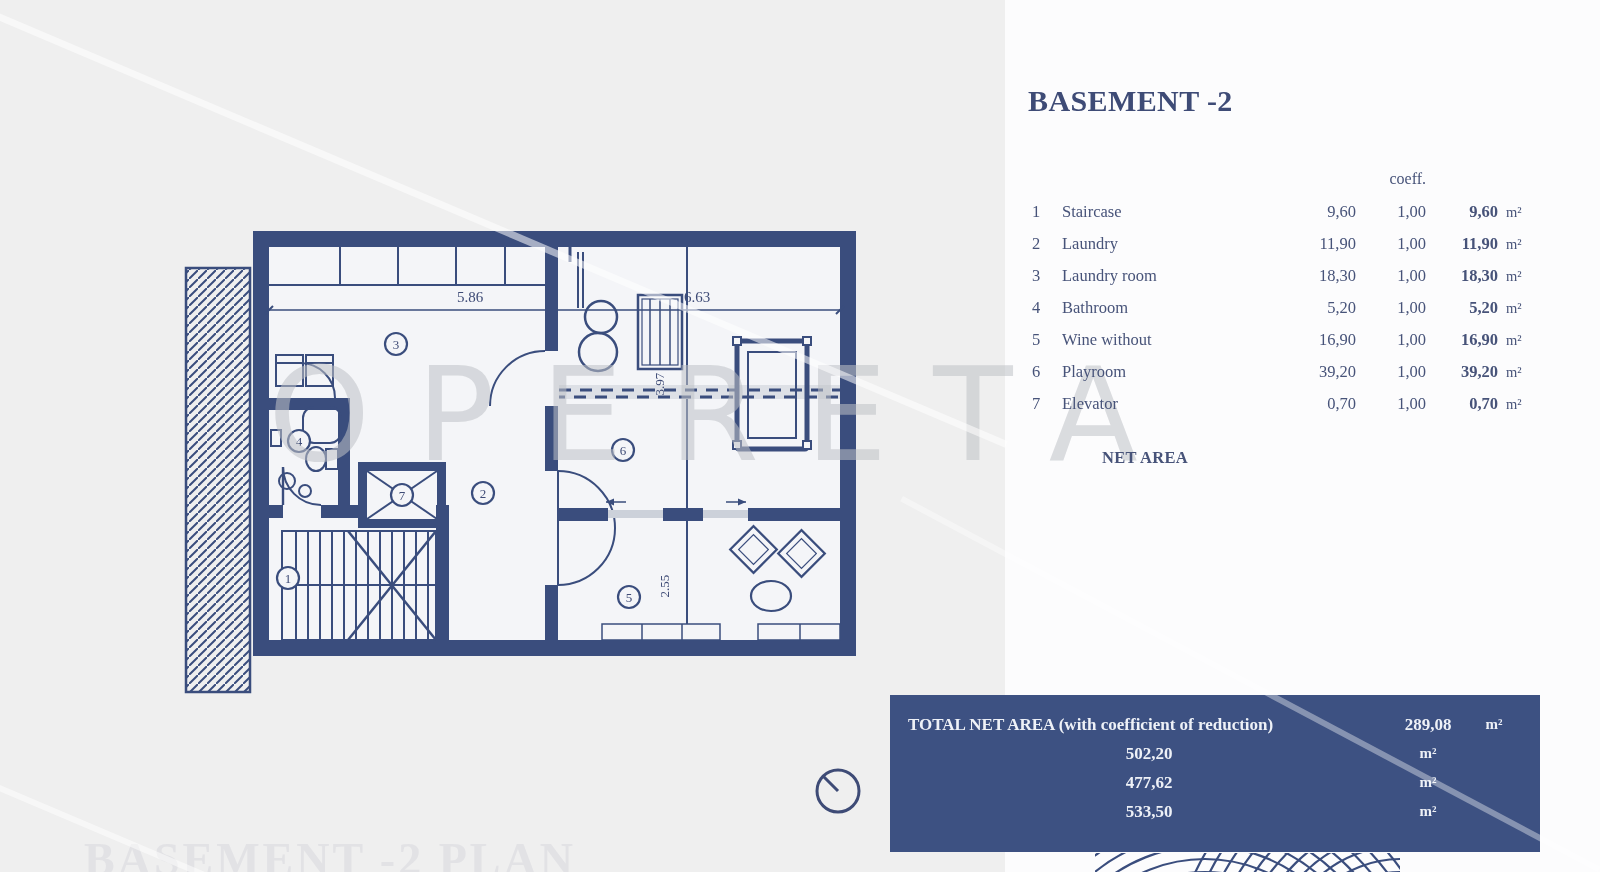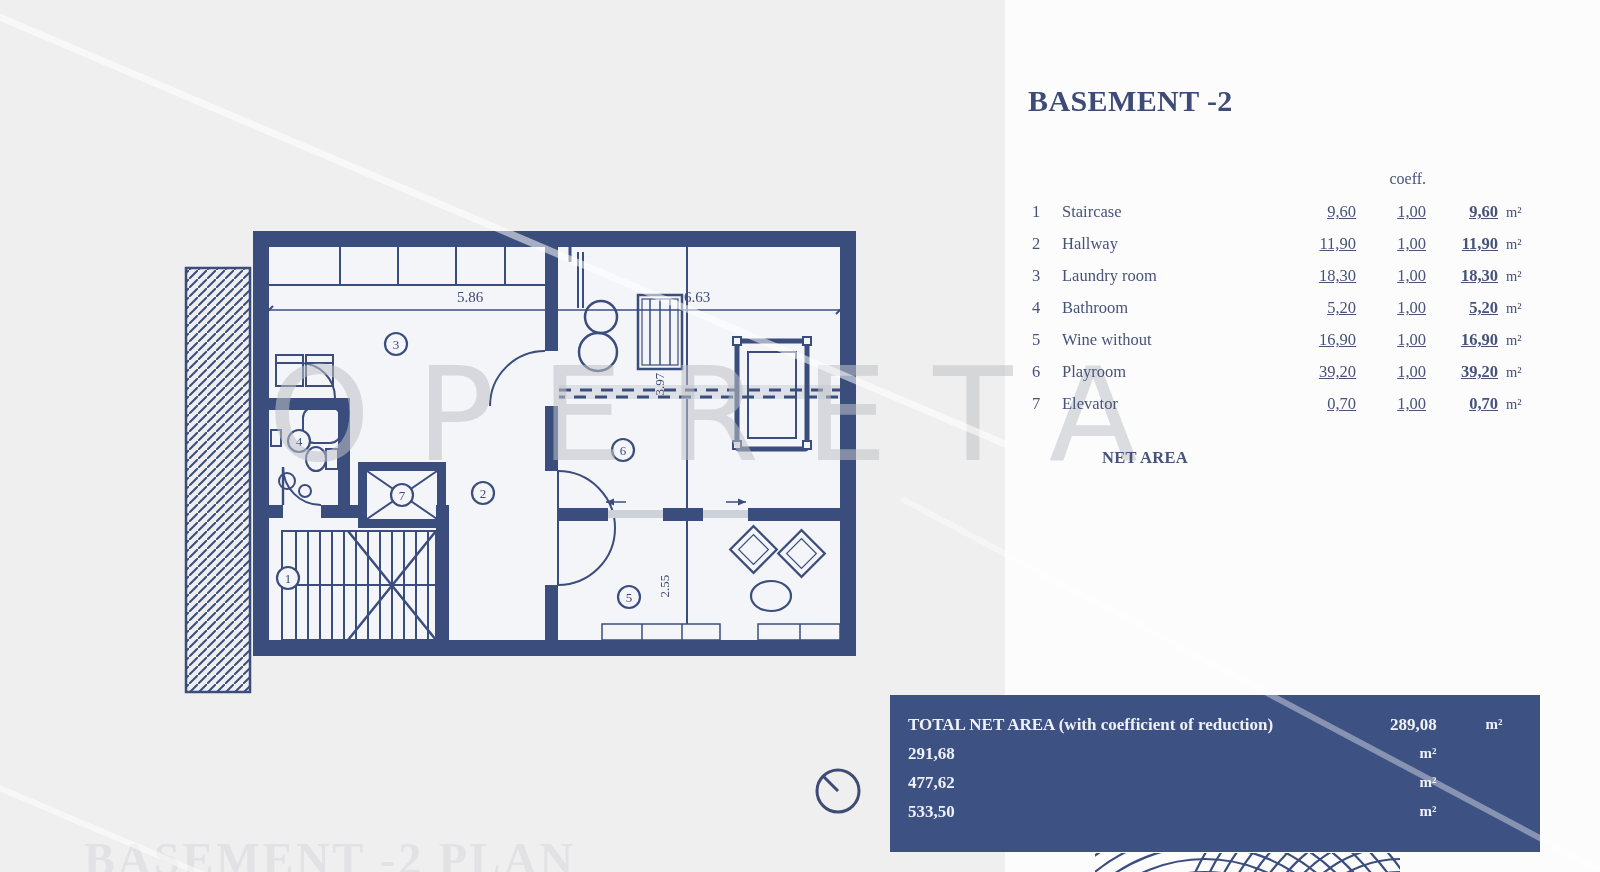--- a/index.html
+++ b/index.html
@@ -14,32 +14,32 @@
     position:absolute;left:84px;top:833px;z-index:2;
     font-size:46px;font-weight:bold;letter-spacing:3px;color:#e2e2e5;white-space:nowrap;
   }
   .page-title{
     position:absolute;left:1028px;top:84px;z-index:4;
     font-size:30px;font-weight:bold;letter-spacing:.4px;color:#3e4b76;
   }
   .area-table{position:absolute;left:1032px;top:170px;z-index:4;color:#475379;}
   .trow{display:grid;grid-template-columns:30px 228px 66px 70px 72px 34px;height:32px;align-items:center;font-size:16.5px;}
   .coeff-head{margin-left:324px;width:70px;height:26px;text-align:right;font-size:16px;}
-  .c-area,.c-coeff,.c-result{text-align:right;text-decoration:underline;}
+  .c-area,.c-coeff,.c-result{text-align:right;}
   .c-result{font-weight:bold;}
   .c-unit{padding-left:8px;font-size:14.5px;}
   .net-row{margin-top:22px;gap:40px;}
   .net-row .c-name,.net-row .c-result{font-weight:bold;letter-spacing:.3px;}
   .totals-box{
     position:absolute;left:890px;top:695px;width:650px;height:157px;z-index:5;
     background:#3d5182;padding-top:15px;box-sizing:border-box;
   }
   .totrow{display:grid;grid-template-columns:1fr 76px 56px;align-items:center;height:29px;
     padding:0 18px 0 18px;color:#eef1f7;font-weight:bold;font-size:17px;}
-  .tot-val{text-align:left;}
+  .tot-val{text-align:center;}
   .tot-unit{text-align:center;font-size:15px;}
   .stripe{position:absolute;background:rgba(255,255,255,.55);z-index:6;transform-origin:left top;pointer-events:none;}
   .stripe-a{left:-60px;top:-12px;width:1160px;height:7px;transform:rotate(23deg);}
   .stripe-b{left:903px;top:496px;width:790px;height:6px;transform:rotate(28deg);background:rgba(255,255,255,.38);}
   .stripe-c{left:-40px;top:768px;width:560px;height:6px;transform:rotate(23deg);background:rgba(255,255,255,.5);}
 </style>
 </head>
 <body>
 
 <div class="right-panel"></div>
@@ -270,21 +270,21 @@
   <div class="trow">
     <span class="c-num">1</span>
     <span class="c-name">Staircase</span>
     <span class="c-area">9,60</span>
     <span class="c-coeff">1,00</span>
     <span class="c-result">9,60</span>
     <span class="c-unit">m²</span>
   </div>
   <div class="trow">
     <span class="c-num">2</span>
-    <span class="c-name">Hallway</span>
+    <span class="c-name">Laundry</span>
     <span class="c-area">11,90</span>
     <span class="c-coeff">1,00</span>
     <span class="c-result">11,90</span>
     <span class="c-unit">m²</span>
   </div>
   <div class="trow">
     <span class="c-num">3</span>
     <span class="c-name">Laundry room</span>
     <span class="c-area">18,30</span>
     <span class="c-coeff">1,00</span>
@@ -334,21 +334,21 @@
   </div>
 </div>
 
 <div class="totals-box">
   <div class="totrow">
     <span class="tot-label">TOTAL NET AREA (with coefficient of reduction)</span>
     <span class="tot-val">289,08</span>
     <span class="tot-unit">m²</span>
   </div>
   <div class="totrow">
-    <span class="tot-val">291,68</span>
+    <span class="tot-val">502,20</span>
     <span class="tot-unit">m²</span>
   </div>
   <div class="totrow">
     <span class="tot-val">477,62</span>
     <span class="tot-unit">m²</span>
   </div>
   <div class="totrow">
     <span class="tot-val">533,50</span>
     <span class="tot-unit">m²</span>
   </div>

